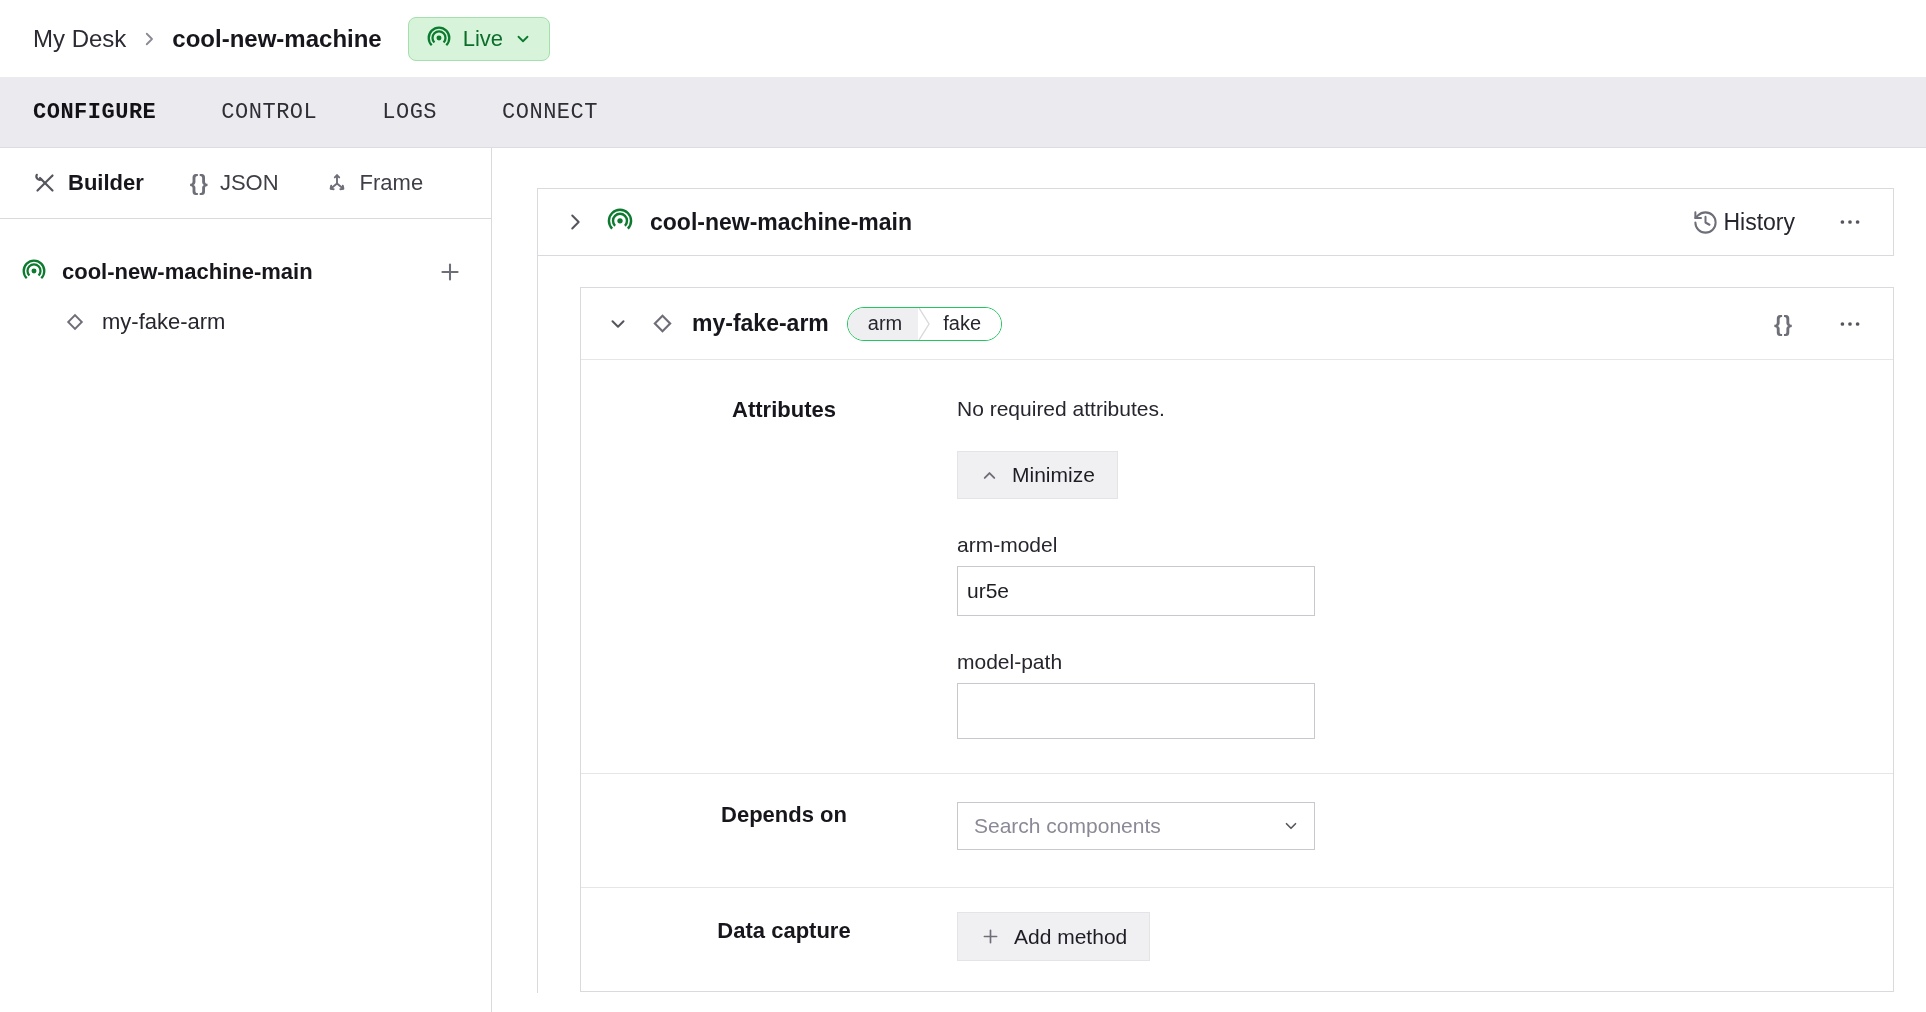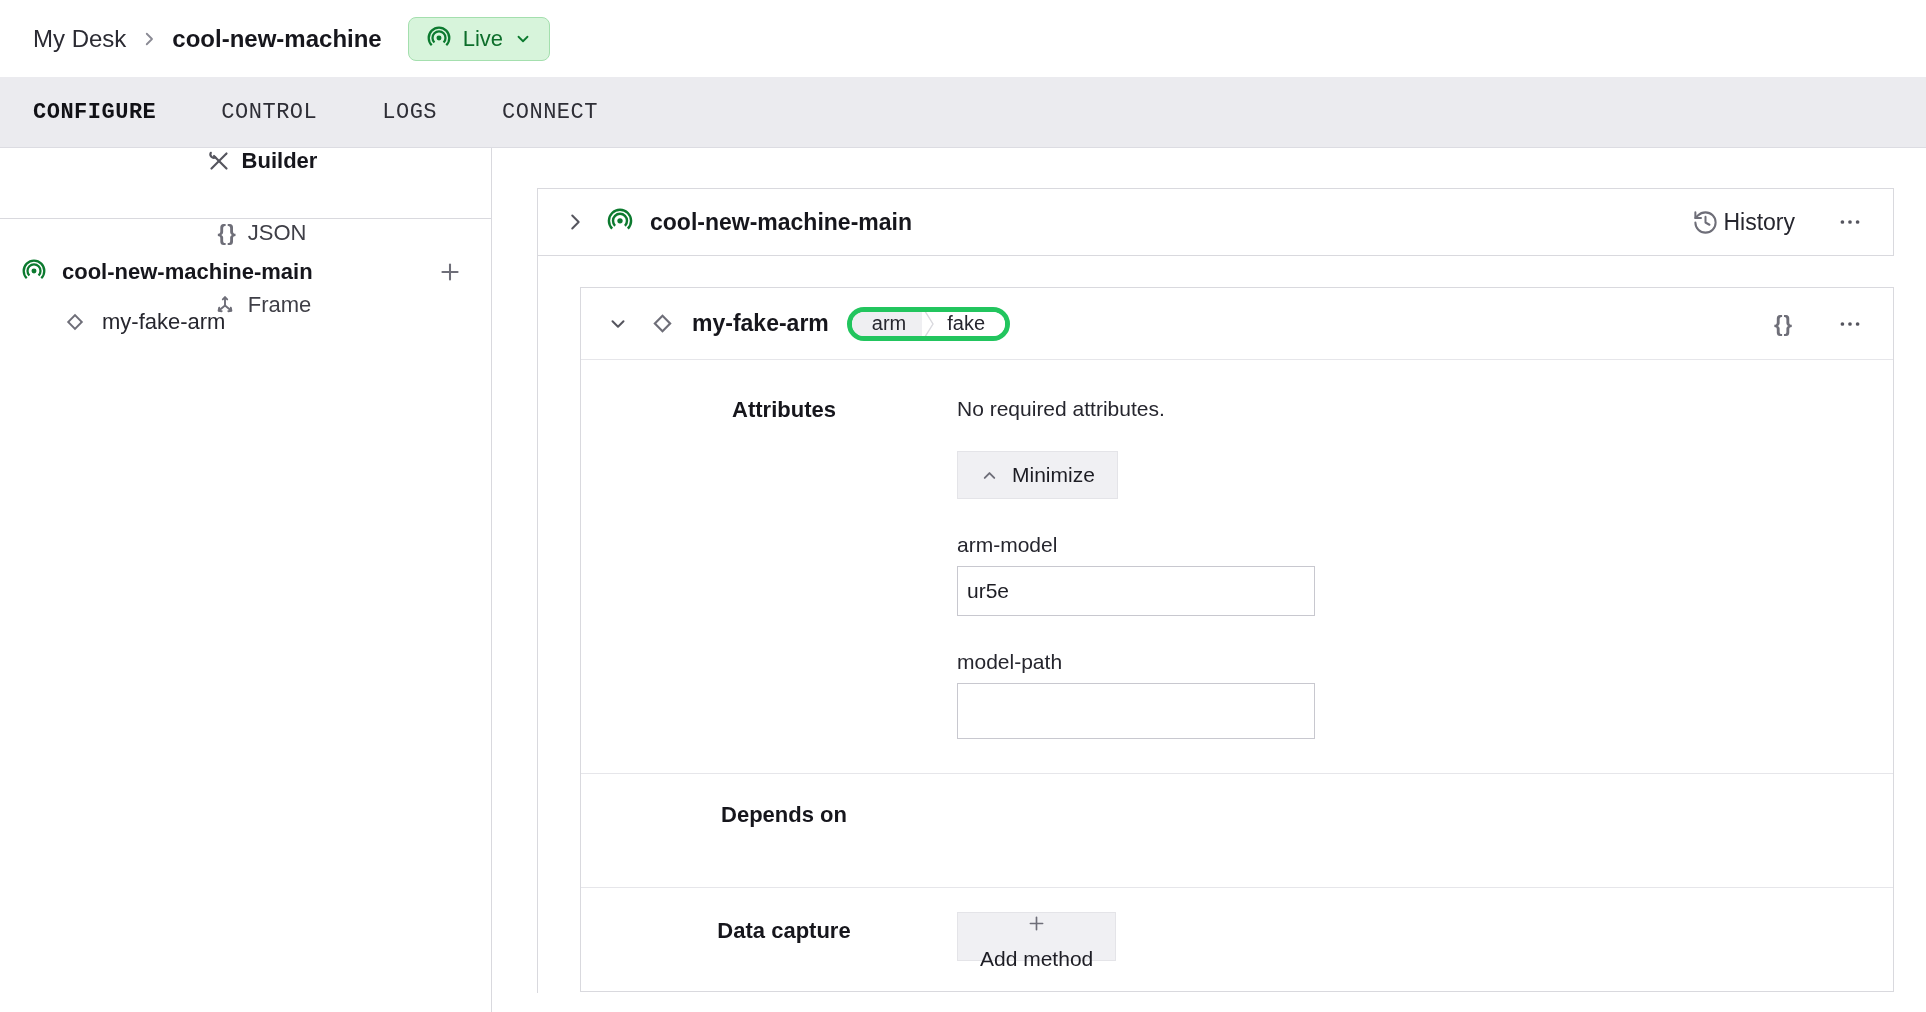--- a/index.html
+++ b/index.html
@@ -20,21 +20,21 @@
   .save-btn .shortcut { color:#8a8a94; font-size:20px; }
   .icon-btn { background:none; border:none; color:#55555e; cursor:pointer; display:flex; align-items:center; padding:4px; }
 
   
   .tabbar { position:absolute; top:77px; left:0; right:0; height:71px; background:#ebebef; border-bottom:1px solid #dcdce2; display:flex; align-items:center; padding-left:33px; gap:65px; }
   .nav-tab { font-family:"Liberation Mono","DejaVu Sans Mono",monospace; font-size:22px; letter-spacing:0.5px; color:#2e2e36; background:none; border:none; cursor:pointer; padding:0; }
   .nav-tab.active { font-weight:700; color:#111116; }
 
   
   .sidebar { position:absolute; top:148px; left:0; width:492px; bottom:0; background:#fff; border-right:1px solid #d9d9de; }
-  .view-tabs { height:71px; border-bottom:1px solid #d9d9de; display:flex; align-items:center; padding-left:33px; gap:46px;flex-direction:column; }
+  .view-tabs { height:71px; border-bottom:1px solid #d9d9de; display:flex; align-items:center; padding-left:33px; gap:46px; }
   .view-tab { display:flex; align-items:center; gap:11px; background:none; border:none; cursor:pointer; font-family:inherit; font-size:22px; color:#3f3f47; }
   .view-tab.active { font-weight:700; color:#16161c; }
   .view-tab .vicon { color:#55555e; display:flex; }
   .view-tab.dim .vicon { color:#6e6e78; }
   .braces-glyph { font-size:22px; font-weight:600; color:#6e6e78; letter-spacing:1px; font-family:"Liberation Sans",sans-serif; }
   .tree { padding-top:28px; }
   .tree-row { display:flex; align-items:center; height:50px; cursor:pointer; }
   .tree-row.root { padding:0 26px 0 21px; }
   .tree-row.child { padding:0 26px 0 63px; }
   .tree-row .ticon { display:flex; margin-right:15px; }
@@ -54,21 +54,21 @@
   .mc-right { margin-left:auto; display:flex; align-items:center; gap:38px; }
   .history-btn { display:flex; align-items:center; gap:4px; background:none; border:none; cursor:pointer; font-family:Liberation Sans, sans-serif; font-size:23px; color:#26262e; }
   .history-btn .hicon { display:flex; color:#6e6e78; }
   .connector { position:absolute; left:44px; top:108px; width:1px; height:737px; background:#d9d9de; }
 
   .component-card { left:87px; top:139px; width:1314px; height:705px; }
   .cc-header { height:72px; display:flex; align-items:center; padding:0 26px; border-bottom:1px solid #e6e6ea; }
   .cc-header .chev { display:flex; color:#55555e; margin-right:20px; cursor:pointer; background:none; border:none; padding:0; }
   .cc-header .dicon { display:flex; color:#6e6e78; margin-right:16px; }
   .cc-title { font-size:23px; font-weight:700; color:#16161c; }
-  .type-badge { margin-left:18px; height:34px; display:flex; align-items:stretch; border:5px solid #22c55e; border-radius:17px; overflow:hidden; font-size:20px; color:#26262e; }
+  .type-badge { margin-left:18px; height:34px; display:flex; align-items:stretch; border:1px solid #22c55e; border-radius:17px; overflow:hidden; font-size:20px; color:#26262e; }
   .type-badge .seg-type { background:#efeff2; display:flex; align-items:center; padding:0 16px 0 20px; }
   .type-badge .seg-div { display:flex; align-items:center; background:#fff; }
   .type-badge .seg-model { background:#fff; display:flex; align-items:center; padding:0 20px 0 12px; }
   .cc-right { margin-left:auto; display:flex; align-items:center; gap:36px; }
 
   .section { display:flex; padding-left:30px; border-bottom:1px solid #e6e6ea; }
   .section:last-child { border-bottom:none; }
   .sec-attr { height:414px; padding-top:37px; }
   .sec-dep { height:114px; padding-top:28px; }
   .sec-data { height:105px; padding-top:24px; }
@@ -77,21 +77,21 @@
   .empty-text { font-size:21px; color:#26262e; }
   .gbtn { display:inline-flex; align-items:center; gap:13px; height:48px; padding:0 22px; background:#f0f0f3; border:1px solid #e4e4e8; font-family:inherit; font-size:21px; color:#1d1d24; cursor:pointer; }
   .gbtn .bicon { display:flex; color:#6e6e78; }
   .minimize-btn { margin-top:30px; }
   .field-label { margin-top:34px; font-size:21px; color:#26262e; }
   .text-input { display:block; margin-top:9px; width:358px; height:50px; border:1px solid #c8c8cf; padding:0 9px; font-family:inherit; font-size:21px; color:#1d1d24; background:#fff; outline:none; }
   .text-input.tall { height:56px; }
   .select-box { width:358px; height:48px; border:1px solid #c8c8cf; background:#fff; display:flex; align-items:center; padding:0 14px 0 16px; cursor:pointer; }
   .select-box .placeholder { font-size:21px; color:#8a8a96; }
   .select-box .chev { margin-left:auto; display:flex; color:#55555e; }
-  .add-method-btn { height:49px;flex-direction:column; }
+  .add-method-btn { height:49px; }
 </style>
 </head>
 <body>
 
 <div class="page">
 
   <header class="topbar">
     <nav class="breadcrumb">
       <span class="crumb-parent">My Desk</span>
       <span class="crumb-sep">
@@ -287,20 +287,30 @@
           <div class="field-label">arm-model</div>
           <input class="text-input" type="text" value="ur5e" style="">
 
           <div class="field-label">model-path</div>
           <input class="text-input tall" type="text" value="" style="">
         </div>
       </div>
 
       <div class="section sec-dep">
         <div class="sec-label">Depends on</div>
+        <div class="sec-body">
+          <div class="select-box">
+            <span class="placeholder">Search components</span>
+            <span class="chev">
+              <svg width="18" height="18" viewBox="0 0 24 24" fill="none" stroke="currentColor" stroke-width="2.2" stroke-linecap="round" stroke-linejoin="round">
+                  <polyline points="6 9 12 15 18 9"></polyline>
+                </svg>
+            </span>
+          </div>
+        </div>
       </div>
 
       <div class="section sec-data">
         <div class="sec-label" style="padding-top:6px;">Data capture</div>
         <div class="sec-body">
           <button class="gbtn add-method-btn">
             <span class="bicon">
               <svg width="21" height="21" viewBox="0 0 24 24" fill="none" stroke="currentColor" stroke-width="1.9" stroke-linecap="round">
                   <path d="M12 5v14"></path>
                   <path d="M5 12h14"></path>

